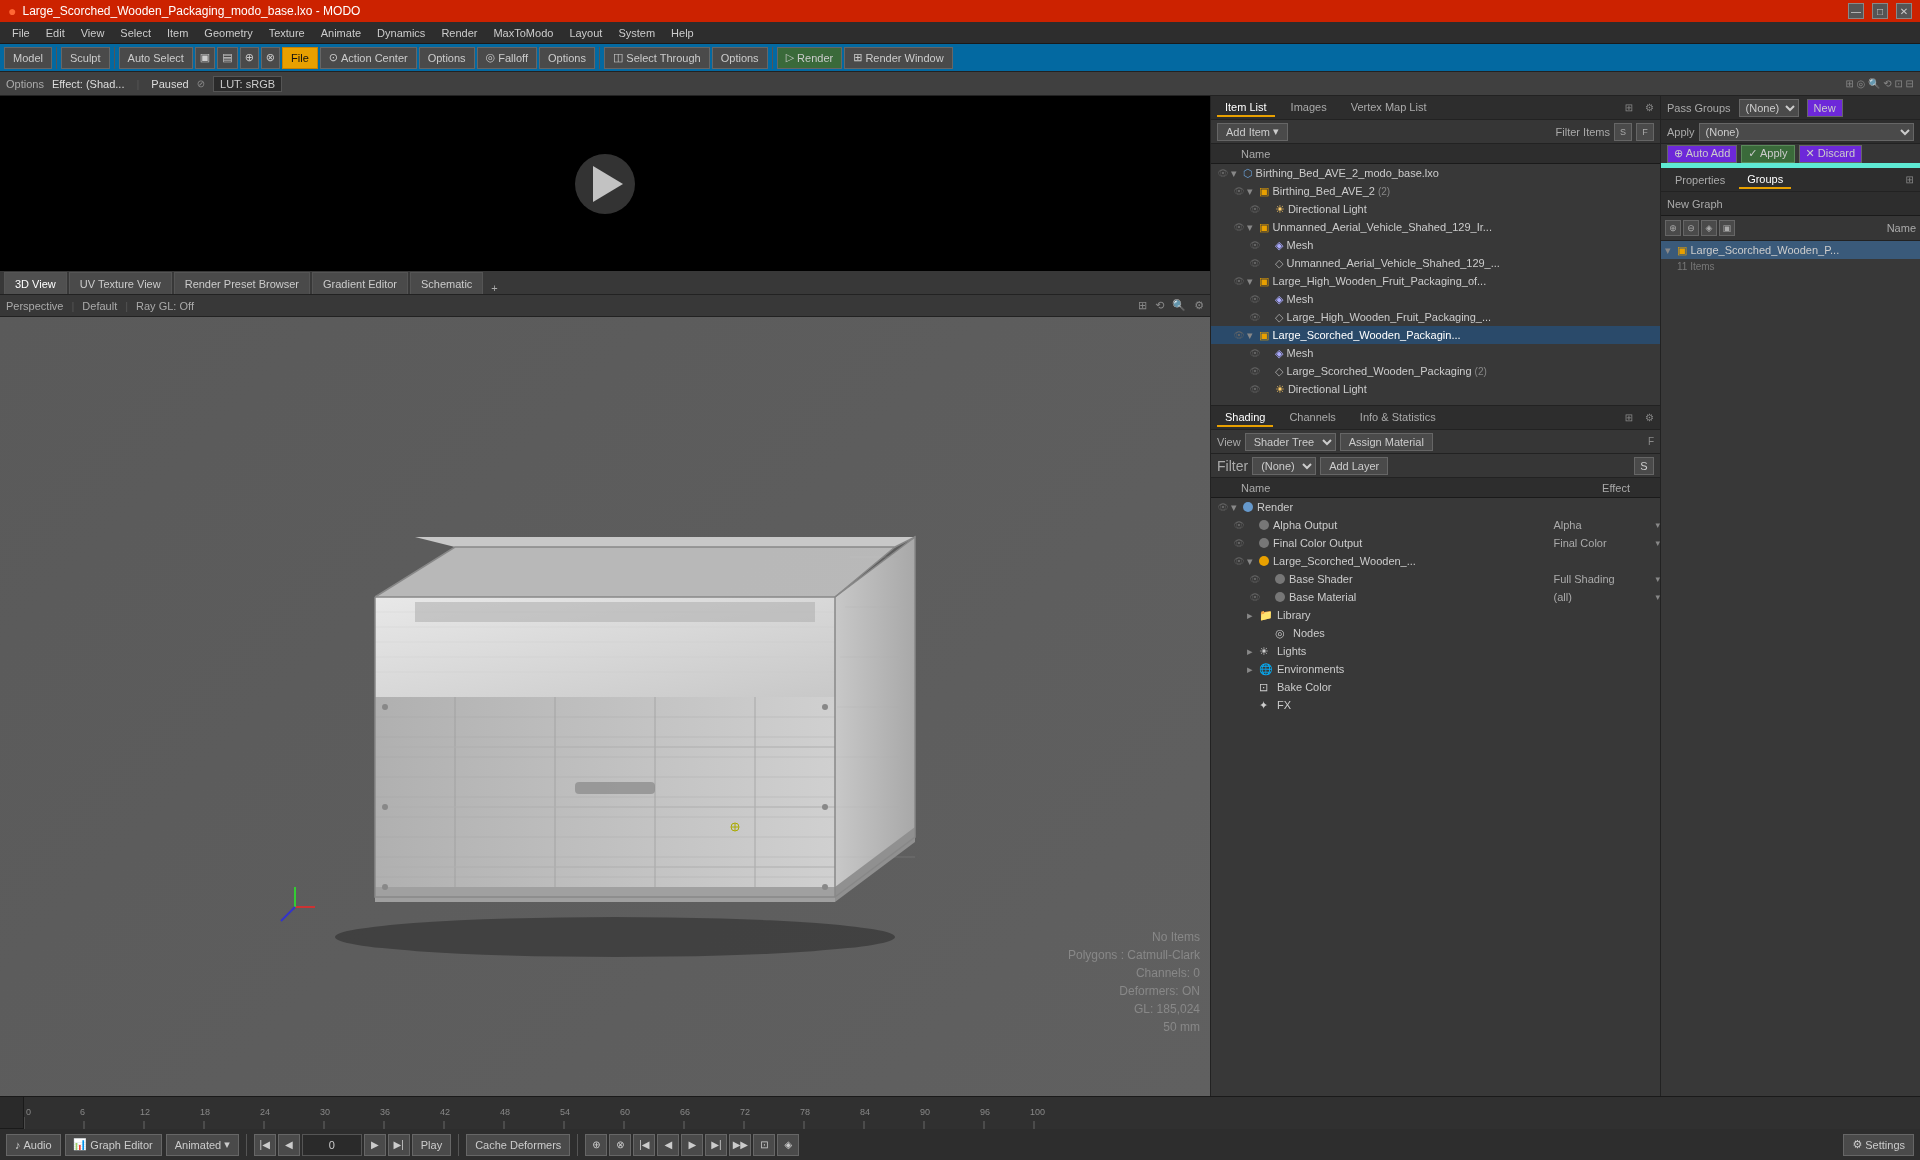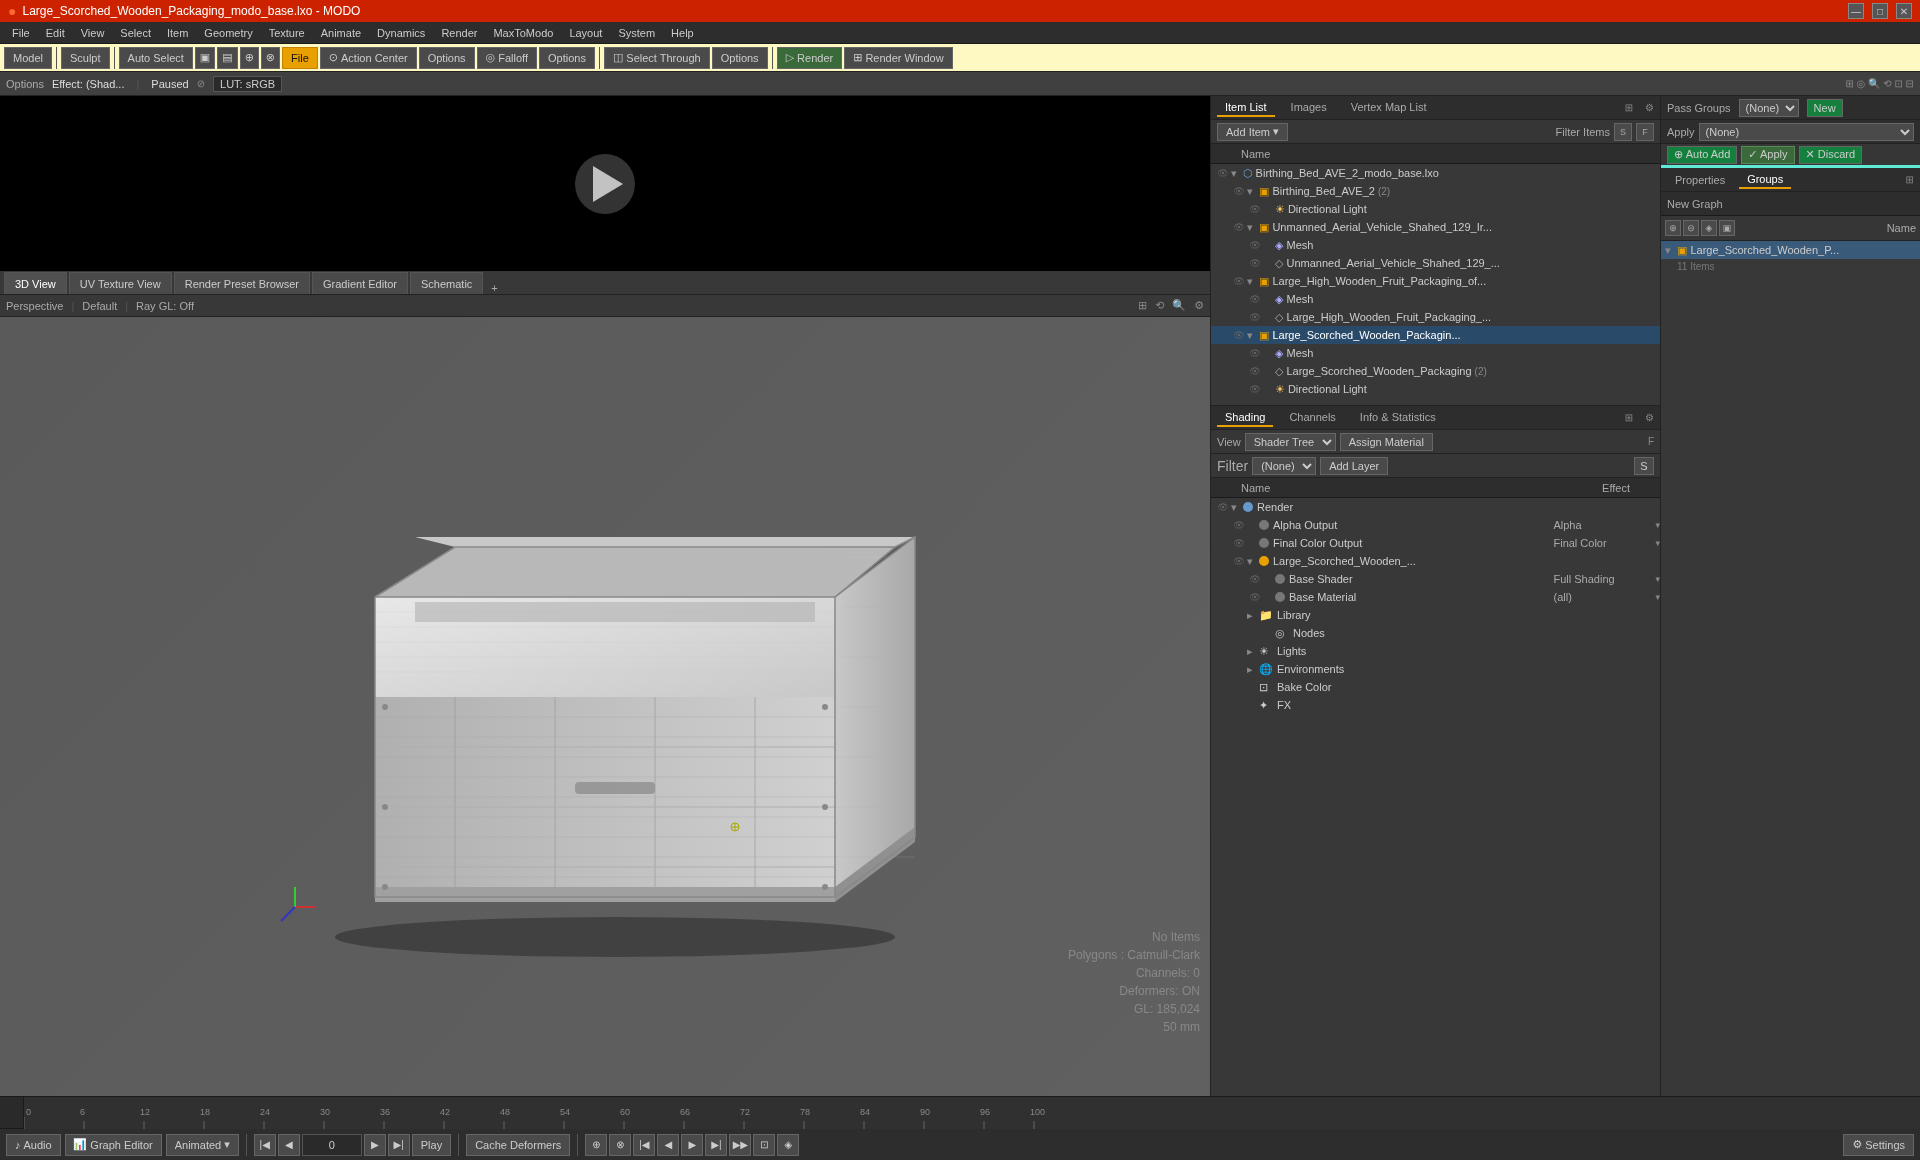--- a/index.html
+++ b/index.html
@@ -45,21 +45,21 @@
     }
     .menu-item {
       padding: 2px 8px;
       cursor: pointer;
       color: #cccccc;
       font-size: 11px;
     }
 
     
     #toolbar {
-      background: #fef9c3;
+      background: #0369a1;
       height: 28px;
       display: flex;
       align-items: center;
       padding: 0 4px;
       gap: 2px;
       border-bottom: 1px solid #222;
     }
     .toolbar-btn {
       height: 22px;
       padding: 0 8px;
@@ -397,26 +397,26 @@
       gap: 8px;
       border-bottom: 1px solid #222;
     }
     #frp-toolbar {
       background: #363636;
       height: 24px;
       display: flex;
       align-items: center;
       padding: 0 6px;
       gap: 4px;
-      border-bottom: 3px solid #5eead4;
+      border-bottom: 5px solid #5eead4;
     }
     .frp-btn {
       height: 18px;
       padding: 0 6px;
-      background: #15803d;
+      background: #6d28d9;
       border: 1px solid #666;
       color: #ccc;
       font-size: 11px;
       cursor: pointer;
     }
     .frp-btn.green { background: #3a6a3a; border-color: #5a8a5a; }
     #frp-sub-header {
       background: #2d2d2d;
       height: 24px;
       display: flex;

